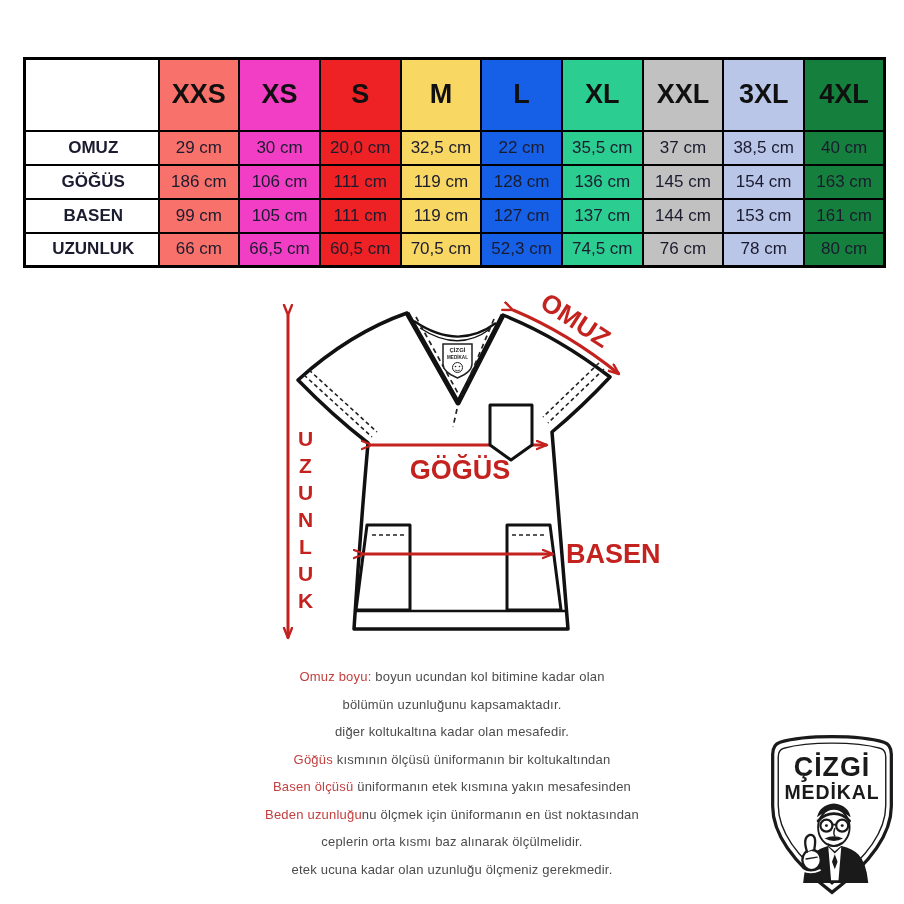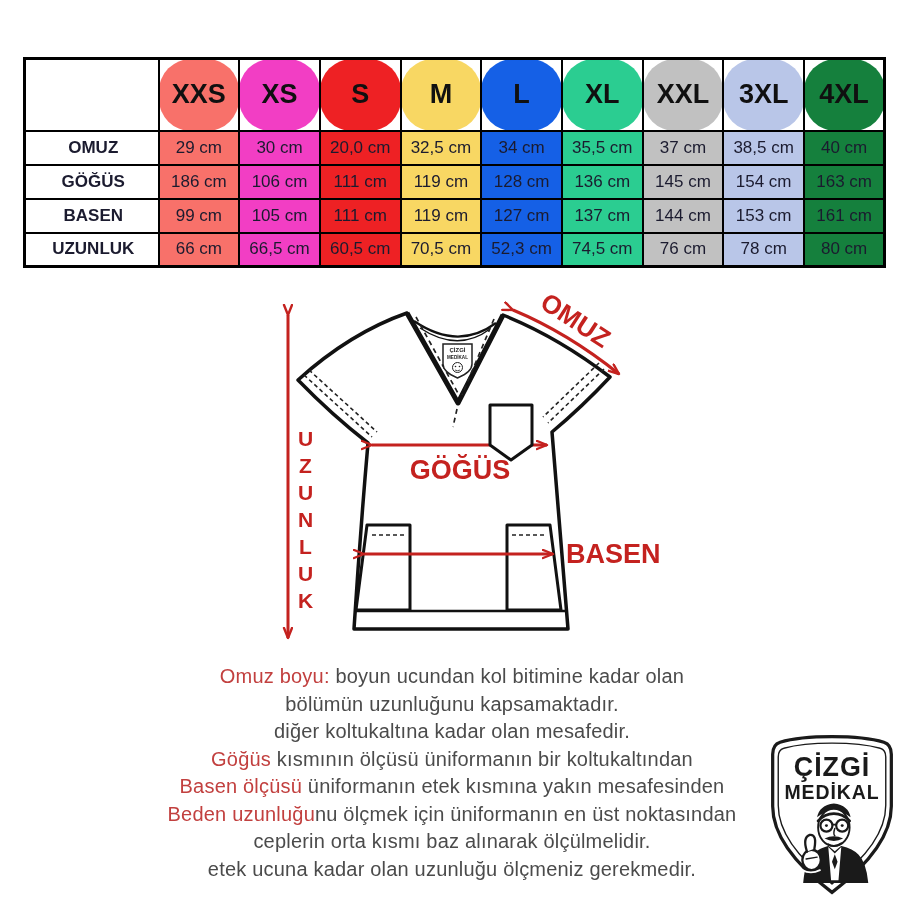--- a/index.html
+++ b/index.html
@@ -11,21 +11,21 @@
   table.size{
     position:absolute;left:23px;top:57px;
     border-collapse:collapse;table-layout:fixed;
     border:3px solid #000;width:860px;
   }
   table.size td{
     border:2px solid #000;text-align:center;vertical-align:middle;
     overflow:hidden;white-space:nowrap;
   }
   tr.hdr{height:72px;}
-  tr.hdr td{font-size:27px;font-weight:bold;color:#101010;border-radius:32px;}
+  tr.hdr td{font-size:27px;font-weight:bold;color:#101010;}
   tr.datarow{height:34px;}
   tr.datarow td{font-size:17px;color:#1b1b2f;}
   td.lbl{
     background:#ffffff;text-align:left;padding-left:4px;
     font-weight:bold;font-size:20px;color:#000;
   }
   .c0{background:#f8716a}.c1{background:#f23ec4}.c2{background:#ee2124}
   .c3{background:#f8d763}.c4{background:#1560e6}.c5{background:#2bcd91}
   .c6{background:#c1c1c1}.c7{background:#b9c6e8}.c8{background:#15803d}
 
@@ -35,21 +35,21 @@
     position:absolute;left:294px;top:427px;height:180px;
     writing-mode:vertical-rl;text-orientation:upright;
     font-weight:bold;font-size:21px;letter-spacing:4px;
     color:#c4221f;line-height:22px;
   }
   .anno-text{font-weight:bold;fill:#c4221f;}
 
   
   .desc{
     position:absolute;left:102px;top:663px;width:700px;
-    text-align:center;font-size:20px;line-height:27.5px;color:#4b4b4b;
+    text-align:center;font-size:13px;line-height:27.5px;color:#4b4b4b;
     letter-spacing:0.2px;
   }
   .desc .red{color:#c2403f;}
 
   
   .logo-svg{position:absolute;left:762px;top:732px;}
   .logo-text{font-weight:bold;fill:#1a1a1a;letter-spacing:1px;}
 </style>
 </head>
 <body>
@@ -79,21 +79,21 @@
     <td class="c6">XXL</td>
     <td class="c7">3XL</td>
     <td class="c8">4XL</td>
   </tr>
   <tr class="datarow">
     <td class="lbl">OMUZ</td>
     <td class="c0">29 cm</td>
     <td class="c1">30 cm</td>
     <td class="c2">20,0 cm</td>
     <td class="c3">32,5 cm</td>
-    <td class="c4">34 cm</td>
+    <td class="c4">22 cm</td>
     <td class="c5">35,5 cm</td>
     <td class="c6">37 cm</td>
     <td class="c7">38,5 cm</td>
     <td class="c8">40 cm</td>
   </tr>
   <tr class="datarow">
     <td class="lbl">GÖĞÜS</td>
     <td class="c0">186 cm</td>
     <td class="c1">106 cm</td>
     <td class="c2">111 cm</td>

